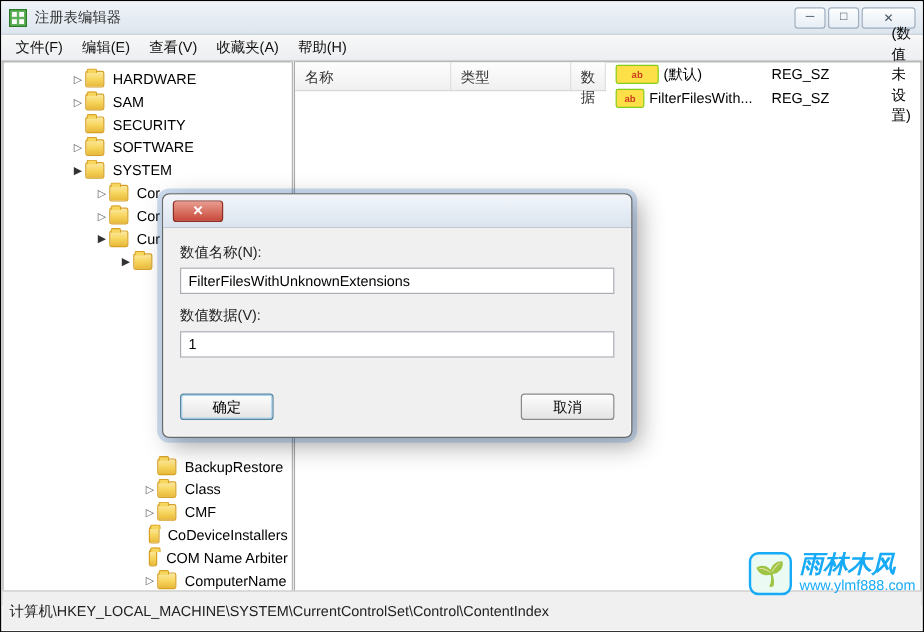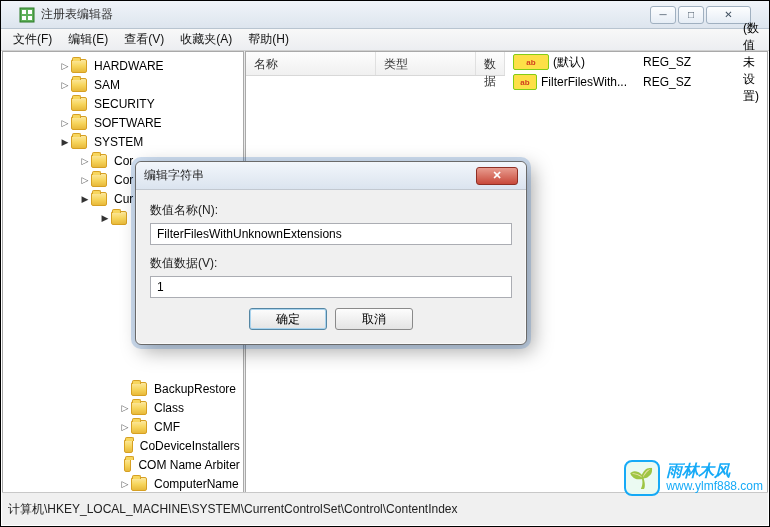--- a/index.html
+++ b/index.html
@@ -1,18 +1,18 @@
 <!DOCTYPE html>
 <html><head>
 <meta charset="utf-8">
 <style>
 * { margin: 0; padding: 0; box-sizing: border-box; font-family: "Microsoft YaHei", "Segoe UI", Tahoma, sans-serif; font-size: 12px; }
 body { background: #fff; width: 770px; height: 527px; overflow: hidden; position: relative; border: 1px solid #000; }
 
-.titlebar { height: 28px; background: linear-gradient(to bottom, #f0f4f9, #dde5ee); border-bottom: 1px solid #b8c4d0; display: flex; align-items: center; padding: 0 18px; }
+.titlebar { height: 28px; background: linear-gradient(to bottom, #f0f4f9, #dde5ee); border-bottom: 1px solid #b8c4d0; display: flex; align-items: center; padding: 0 6px; }
 .titlebar .app-icon { width: 16px; height: 16px; margin-right: 6px; }
 .titlebar .title { flex: 1; color: #333; }
 .winbtns { display: flex; gap: 2px; }
 .winbtn { width: 26px; height: 18px; border: 1px solid #a0b0c0; border-radius: 3px; background: linear-gradient(to bottom, #fdfeff, #e6edf5); display: flex; align-items: center; justify-content: center; font-size: 10px; color: #405060; cursor: default; }
 .winbtn.close { width: 45px; background: linear-gradient(to bottom, #fdfeff, #e6edf5); }
 
 .menubar { height: 22px; background: linear-gradient(to bottom, #f8f8f8, #eceef1); border-bottom: 1px solid #d0d0d0; display: flex; align-items: center; padding: 0 4px; color: #111; }
 .menu-item { padding: 12px 8px; cursor: default; }
 
 .client { position: absolute; top: 50px; left: 1px; right: 1px; bottom: 22px; display: flex; }
@@ -45,27 +45,27 @@
 .statusbar { position: absolute; left: 1px; right: 1px; bottom: 1px; height: 20px; background: #f0f0f0; border-top: 1px solid #c8c8c8; display: flex; align-items: center; padding: 16px 6px; color: #222; }
 
 .dialog { position: absolute; left: 134px; top: 160px; width: 392px; background: #f0f0f0; border: 1px solid #6a6a6a; box-shadow: 0 0 0 1px rgba(255,255,255,0.6) inset, 0 0 0 4px rgba(60,120,190,0.25), 6px 6px 20px rgba(0,0,0,0.35); border-radius: 6px; }
 .dlg-title { height: 28px; background: linear-gradient(to bottom, #f2f6fb, #dbe4ef); border-bottom: 1px solid #c2c8d0; border-radius: 6px 6px 0 0; display: flex; align-items: center; padding: 0 8px; }
 .dlg-title .t { flex: 1; color: #222; }
 .dlg-close { width: 42px; height: 18px; border-radius: 3px; background: linear-gradient(to bottom, #e89c8f, #c8493a); border: 1px solid #8f2f24; display: flex; align-items: center; justify-content: center; color: #fff; font-size: 11px; font-weight: bold; cursor: default; }
 .dlg-body { padding: 12px 14px 14px; }
 .field-label { margin-bottom: 4px; color: #222; }
 .tbox { width: 100%; height: 22px; border: 1px solid #abadb3; background: #fff; padding: 2px 6px; margin-bottom: 10px; font-size: 12px; font-family: Tahoma, sans-serif; }
 .tbox[readonly] { background: #fff; color: #000; }
-.dlg-btns { display: flex; justify-content: center; gap: 8px; margin-top: 0; }
+.dlg-btns { display: flex; justify-content: space-between; gap: 8px; margin-top: 20px; }
 .btn { width: 78px; height: 22px; border: 1px solid #8a8a8a; border-radius: 3px; background: linear-gradient(to bottom, #fdfdfd, #e4e4e4); cursor: default; font-size: 12px; }
 .btn.default { border: 1px solid #5586a3; box-shadow: 0 0 0 1px #a8d3ee inset; }
 
 .watermark { position: absolute; right: 6px; bottom: 30px; display: flex; align-items: center; gap: 6px; opacity: 0.95; pointer-events: none; }
 .wm-logo { width: 36px; height: 36px; border-radius: 8px; background: #eafaf2; border: 2px solid #0aa6f7; display: flex; align-items: center; justify-content: center; color: #0a9a58; font-size: 20px; }
-.wm-text { font-size: 16px; font-weight: bold; color: #0aa6f7; font-style: italic; line-height: 1; }
+.wm-text { font-size: 20px; font-weight: bold; color: #0aa6f7; font-style: italic; line-height: 1; }
 .wm-url { font-size: 12px; color: #0aa6f7; }
 </style>
 </head>
 <body>
 
 <div class="titlebar">
   <svg class="app-icon" viewBox="0 0 16 16">
       <rect x="1" y="1" width="14" height="14" fill="#5fb05a" stroke="#2b7a27"></rect>
       <rect x="3" y="3" width="4" height="4" fill="#fff"></rect>
       <rect x="9" y="3" width="4" height="4" fill="#fff"></rect>
@@ -200,21 +200,20 @@
     </div>
   </div>
 </div>
 
 <div class="statusbar">
   <span>计算机\HKEY_LOCAL_MACHINE\SYSTEM\CurrentControlSet\Control\ContentIndex</span>
 </div>
 
 <div class="dialog">
   <div class="dlg-title">
-    <span class="t">编辑字符串</span>
     <div class="dlg-close">✕</div>
   </div>
   <div class="dlg-body">
     <div class="field-label">数值名称(N):</div>
     <input class="tbox" readonly="" value="FilterFilesWithUnknownExtensions" style="">
     <div class="field-label">数值数据(V):</div>
     <input class="tbox" value="1" style="">
     <div class="dlg-btns">
       <button class="btn default">确定</button>
       <button class="btn">取消</button>

